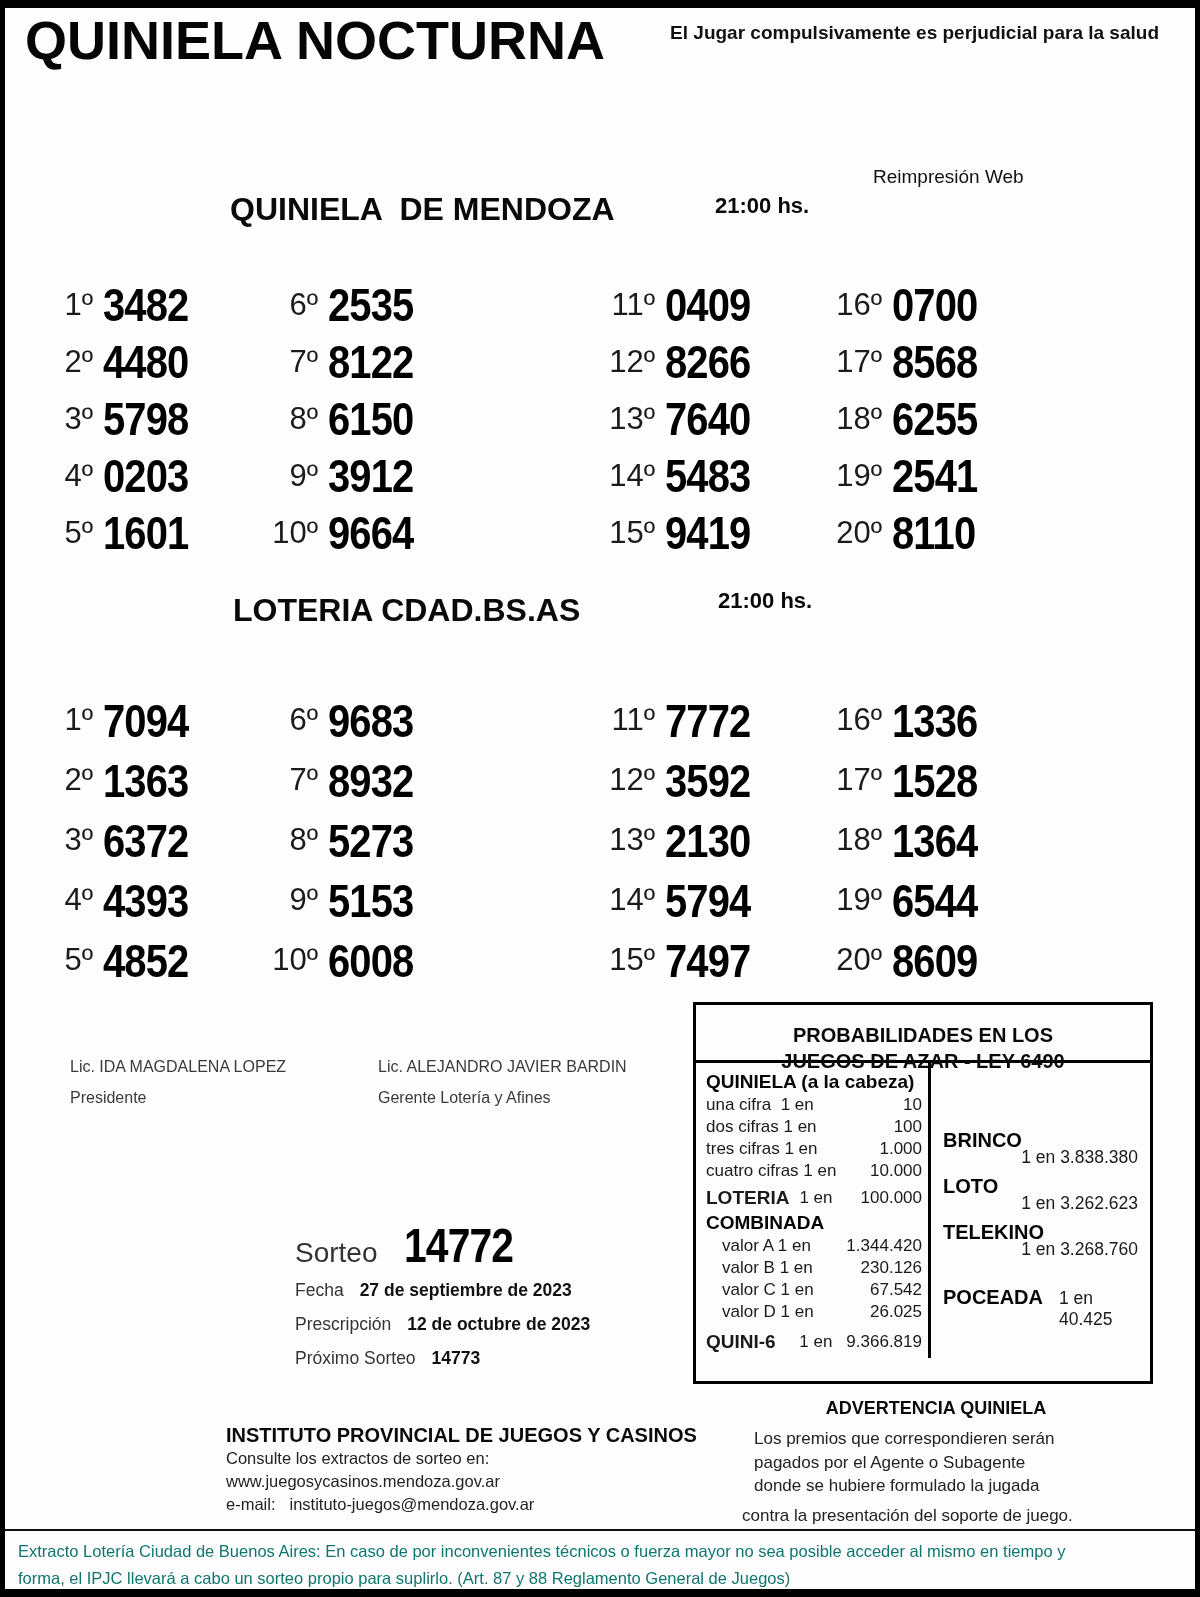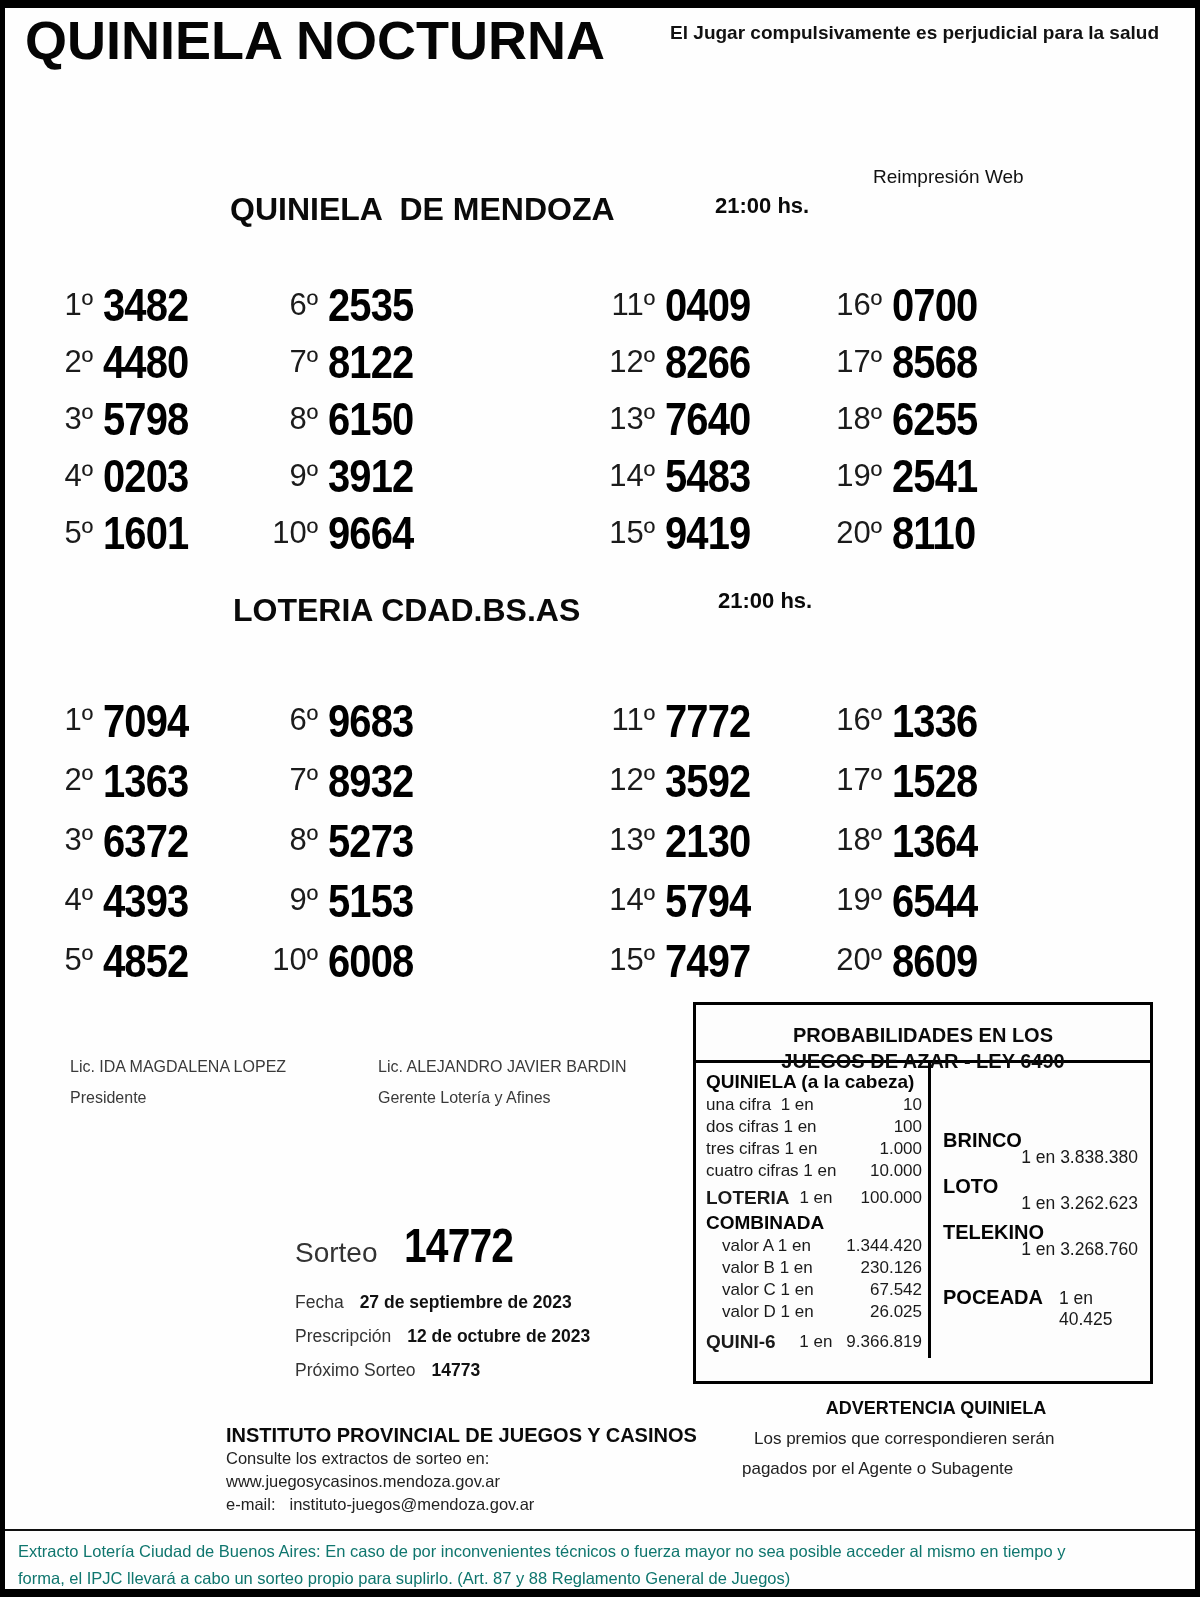--- a/index.html
+++ b/index.html
@@ -23,21 +23,21 @@
   .pos{width:62px; text-align:right; font-size:31px; color:#1b1b1b;}
   .num{display:inline-block; margin-left:10px; font-size:47px; font-weight:bold; color:#000;
        letter-spacing:-1px; transform:scaleX(0.85); transform-origin:left center; white-space:nowrap;}
   .sig{font-size:16px; color:#3a3a3a;}
   .sig .sig-role{margin-top:13px;}
   .draw{left:290px; top:1210px;}
   .sorteo-row{display:flex; align-items:baseline; gap:26px;}
   .sorteo-label{font-size:28px; color:#333;}
   .sorteo-num{display:inline-block; font-size:48px; font-weight:bold; color:#000; letter-spacing:-1px;
               transform:scaleX(0.85); transform-origin:left center;}
-  .draw-details{margin-top:12px; font-size:17.5px;}
+  .draw-details{font-size:17.5px;}
   .draw-details .drow{line-height:34px; display:flex;}
   .dlabel{color:#333; margin-right:16px;}
   .dvalue{font-weight:bold; color:#111;}
   .prob-box{left:688px; top:994px; width:460px; height:382px; border:3px solid #000; box-sizing:border-box; background:#fdfdfd; overflow:hidden;}
   .prob-head{height:58px; border-bottom:3px solid #000; box-sizing:border-box; text-align:center; padding-top:17px;
              font-size:20px; font-weight:bold; line-height:26px; color:#0a0a0a;}
   .prob-body{display:flex; height:295px;}
   .prob-left{width:235px; box-sizing:border-box; border-right:3px solid #000; padding:7px 6px 2px 10px; font-size:17px;}
   .prob-left span{white-space:pre;}
   .ph{font-weight:bold; font-size:19px; line-height:24px; color:#050505;}
@@ -361,20 +361,22 @@
         </div>
       </div>
     </div>
   </div>
 
   <div class="abs advert">
     <div class="advert-title">ADVERTENCIA QUINIELA</div>
     <div class="advert-lines">
       <div>Los premios que correspondieren serán</div>
       <div>pagados por el Agente o Subagente</div>
+      <div>donde se hubiere formulado la jugada</div>
+      <div>contra la presentación del soporte de juego.</div>
     </div>
   </div>
 
   <div class="abs inst">
     <div class="inst-name">INSTITUTO PROVINCIAL DE JUEGOS Y CASINOS</div>
     <div class="inst-line">Consulte los extractos de sorteo en:</div>
     <div class="inst-line">www.juegosycasinos.mendoza.gov.ar</div>
     <div class="inst-line">
       <span class="email-label">e-mail:</span><span>instituto-juegos@mendoza.gov.ar</span>
     </div>

